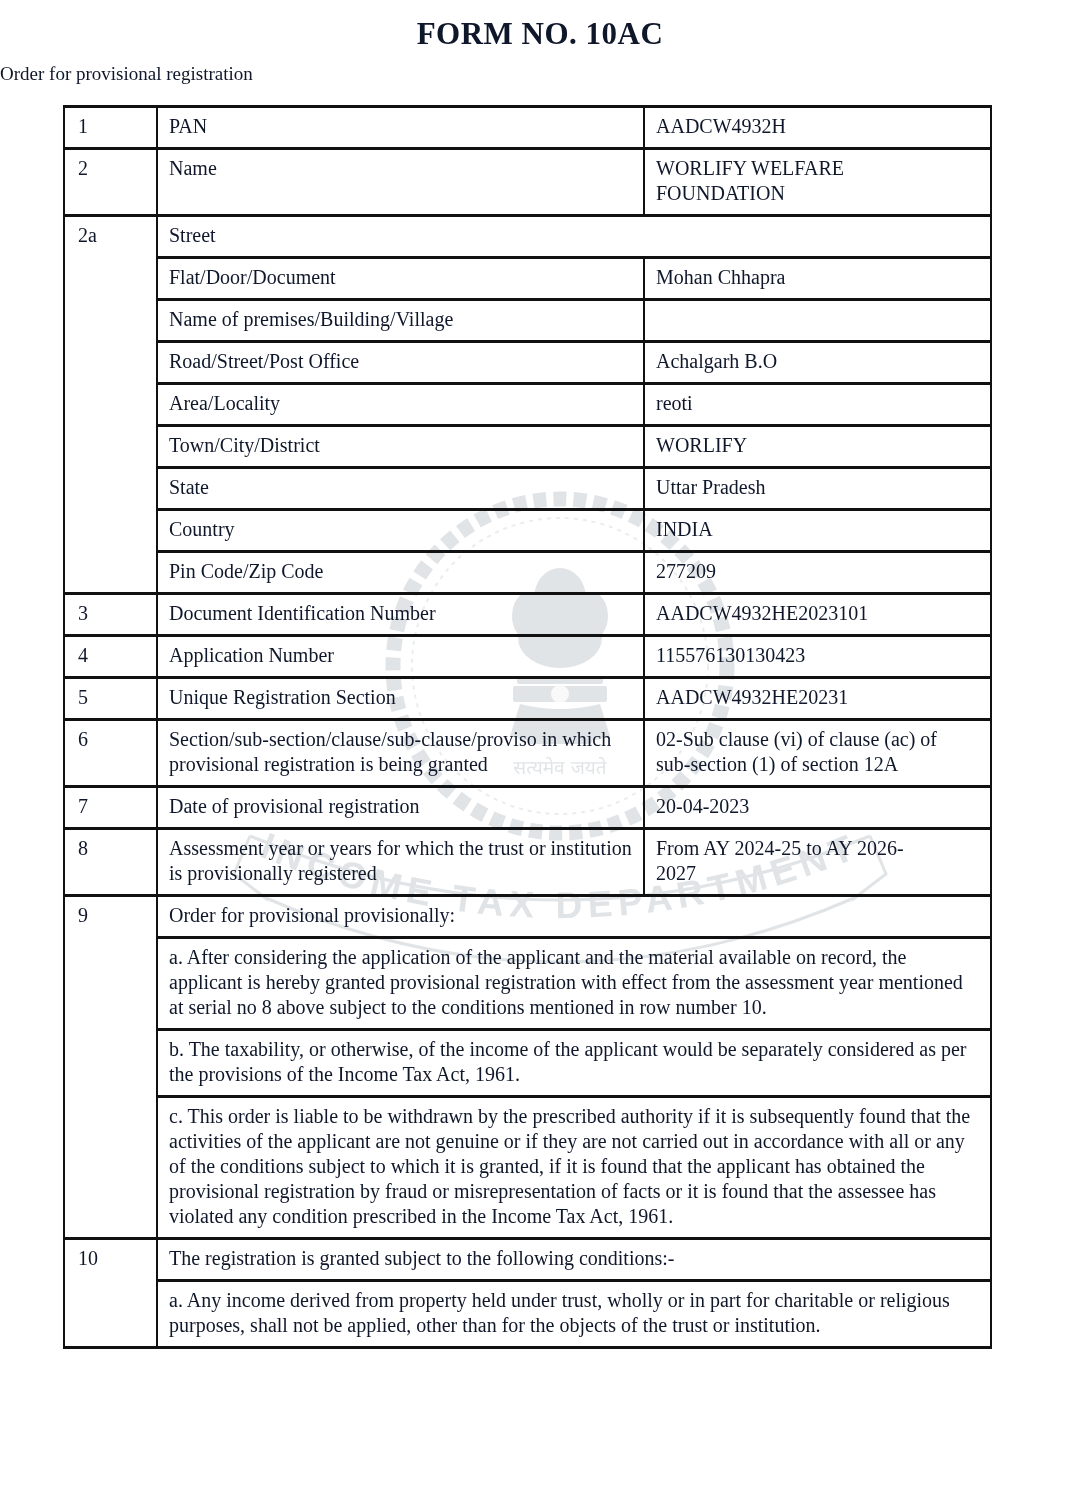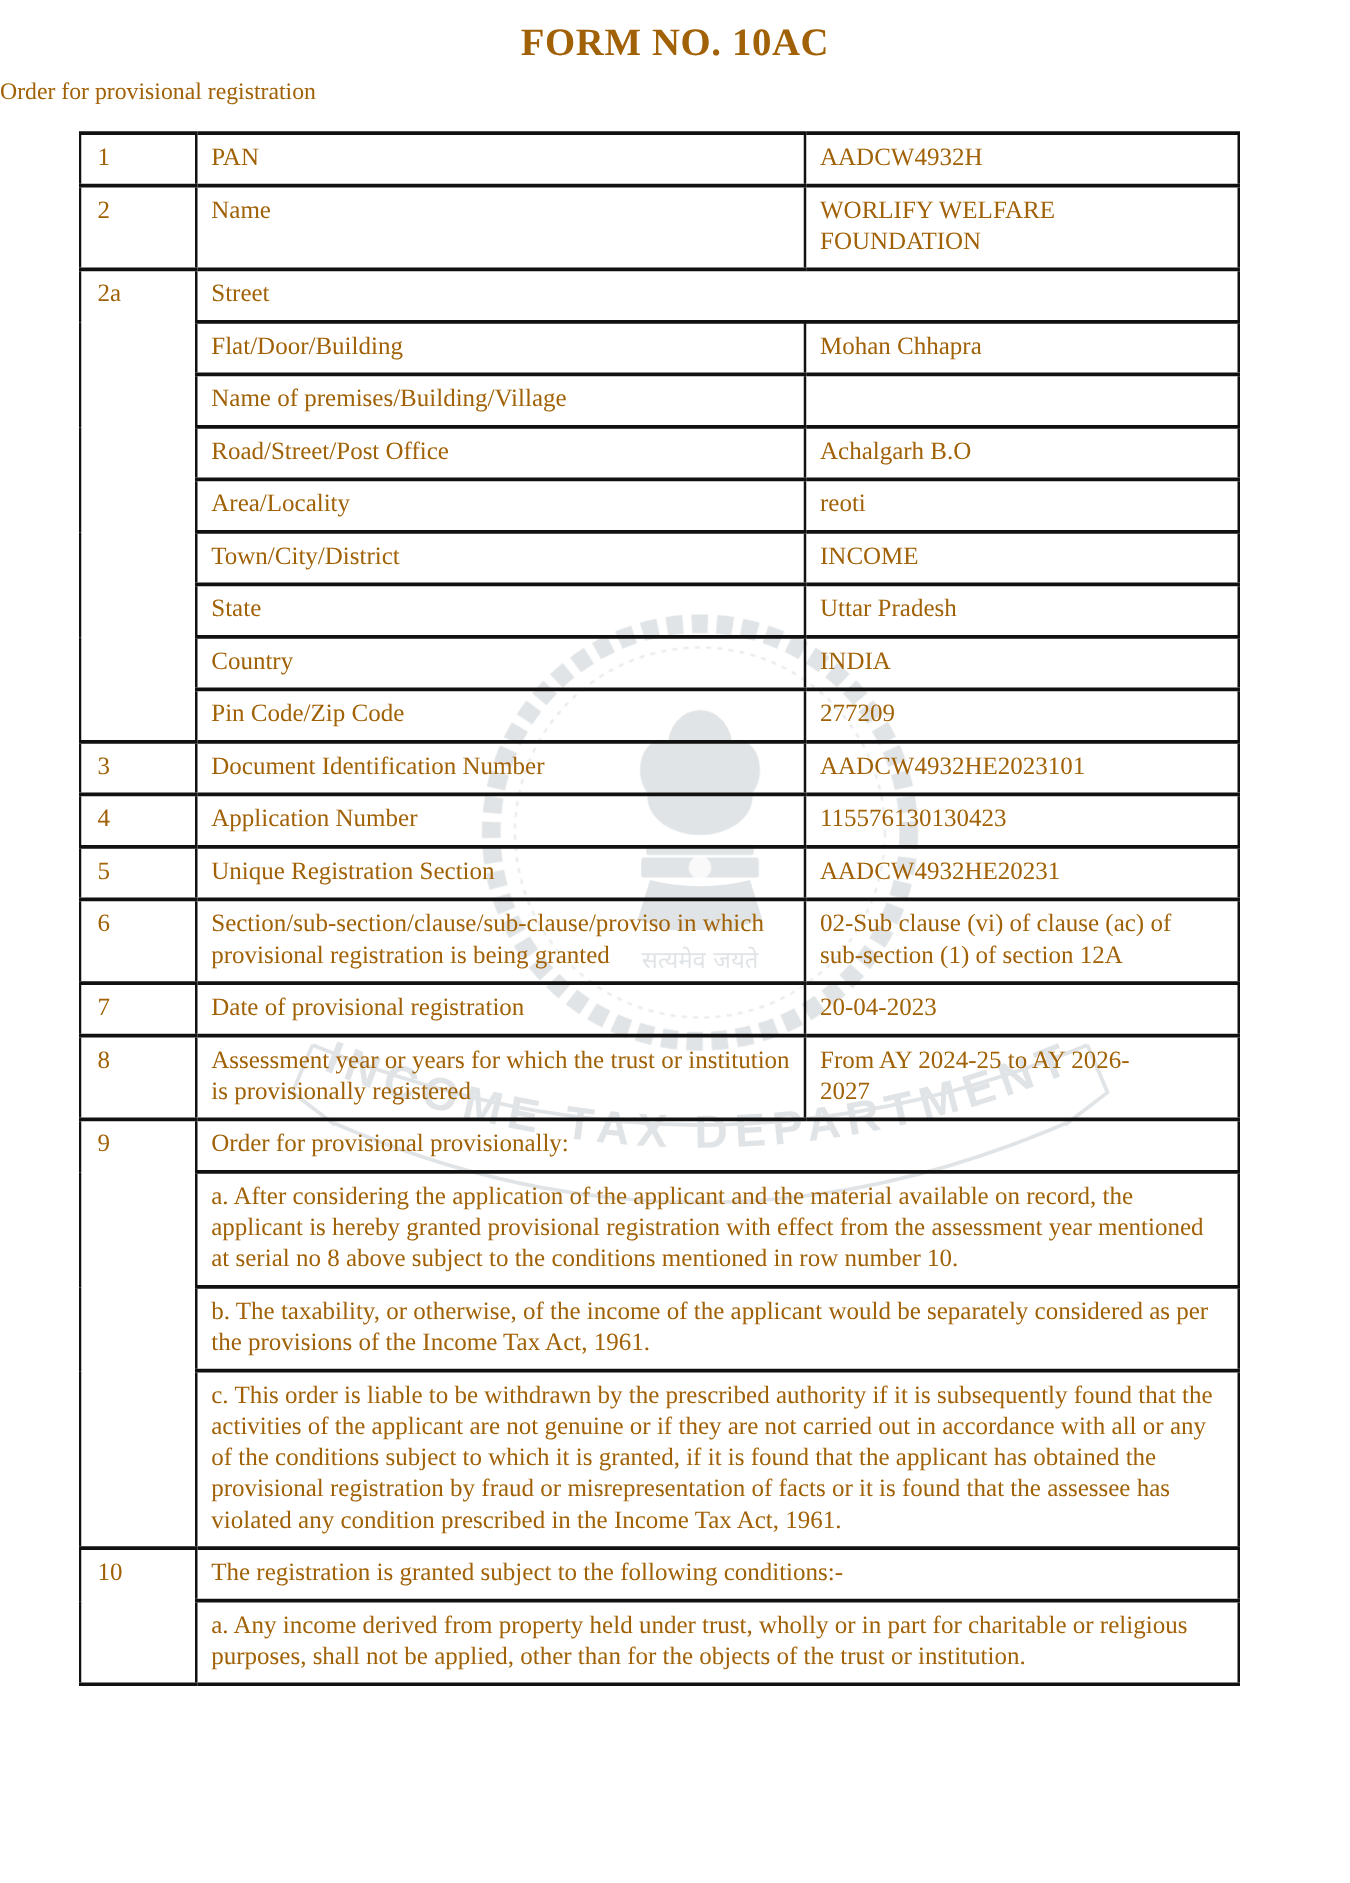--- a/index.html
+++ b/index.html
@@ -1,21 +1,21 @@
 <!DOCTYPE html>
 <html><head>
 <meta charset="utf-8">
 <style>
   html,body{margin:0;padding:0;background:#ffffff;}
   .page{
     position:relative;
     width:1080px;height:1506px;
     background:#ffffff;
     font-family:"Liberation Serif","DejaVu Serif",serif;
-    color:#a16207;
+    color:#0f172a;
     overflow:hidden;
   }
   .doc-title{
     margin:0;padding-top:16px;
     text-align:center;
     font-size:31px;font-weight:bold;
     letter-spacing:0.5px;
   }
   .doc-rule{
     margin:42px 0 0 0;
@@ -118,38 +118,38 @@
         <td class="num">2</td>
         <td>Name</td>
         <td class="val">WORLIFY WELFARE
 FOUNDATION</td>
       </tr>
       <tr>
         <td class="num" rowspan="9">2a</td>
         <td colspan="2">Street</td>
       </tr>
       <tr>
-        <td>Flat/Door/Building</td>
+        <td>Flat/Door/Document</td>
         <td class="val">Mohan Chhapra</td>
       </tr>
       <tr>
         <td>Name of premises/Building/Village</td>
         <td class="val"></td>
       </tr>
       <tr>
         <td>Road/Street/Post Office</td>
         <td class="val">Achalgarh B.O</td>
       </tr>
       <tr>
         <td>Area/Locality</td>
         <td class="val">reoti</td>
       </tr>
       <tr>
         <td>Town/City/District</td>
-        <td class="val">INCOME</td>
+        <td class="val">WORLIFY</td>
       </tr>
       <tr>
         <td>State</td>
         <td class="val">Uttar Pradesh</td>
       </tr>
       <tr>
         <td>Country</td>
         <td class="val">INDIA</td>
       </tr>
       <tr>

